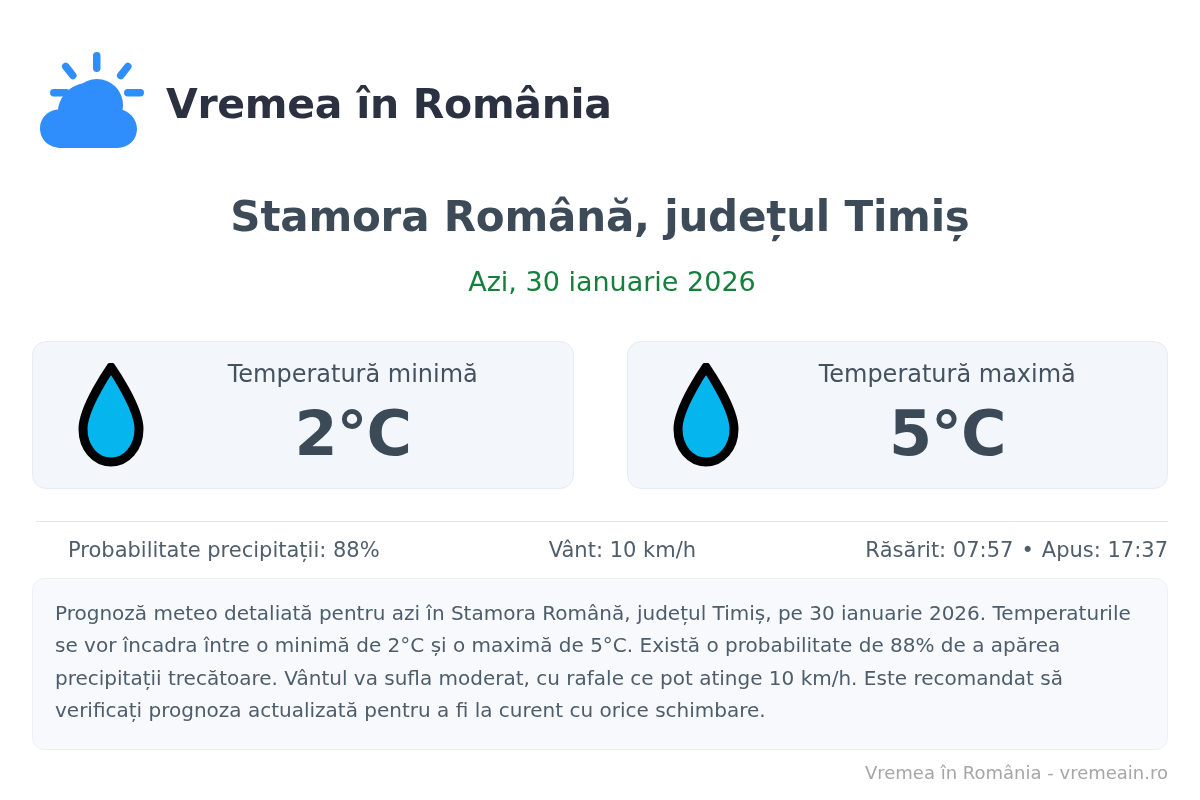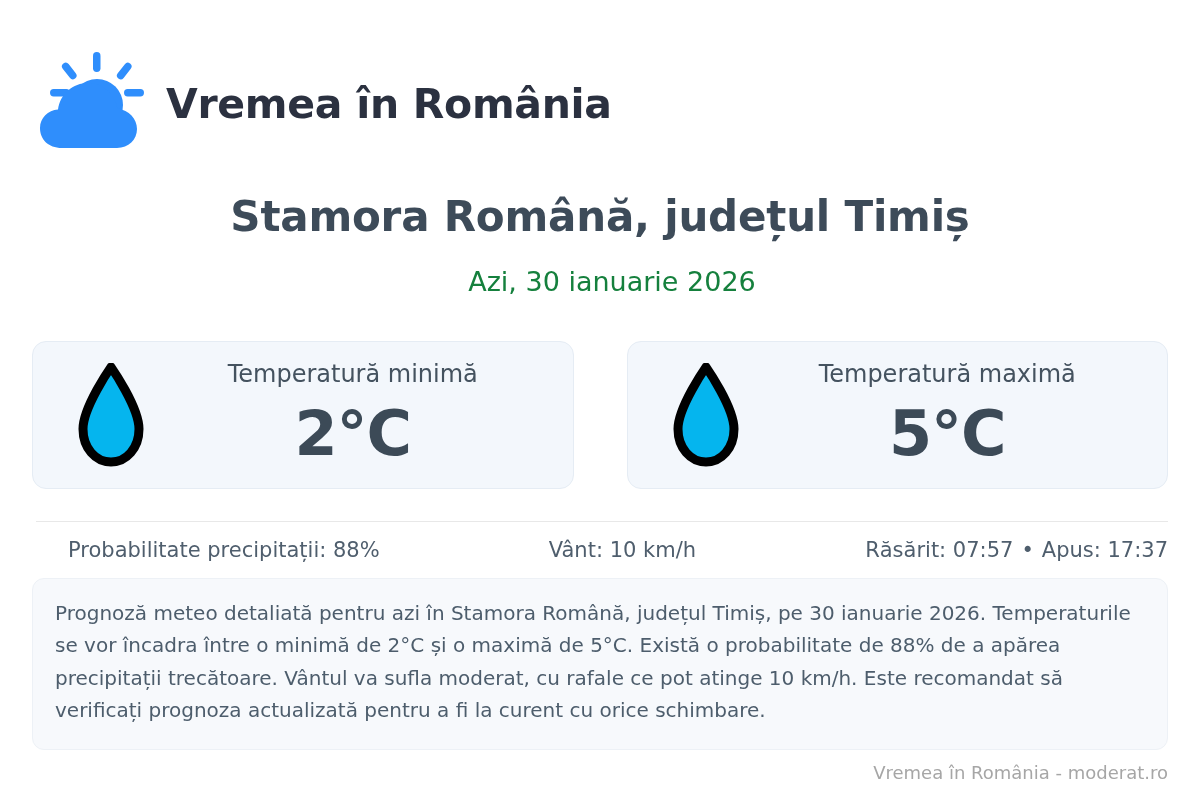--- a/index.html
+++ b/index.html
@@ -229,15 +229,15 @@
   <div class="stats">
     <div class="stat-precip">Probabilitate precipitații: 88%</div>
     <div class="stat-wind">Vânt: 10 km/h</div>
     <div class="stat-sun">
       <span>Răsărit: 07:57</span><span class="sun-sep">•</span><span>Apus: 17:37</span>
     </div>
   </div>
 
   <div class="description">Prognoză meteo detaliată pentru azi în Stamora Română, județul Timiș, pe 30 ianuarie 2026. Temperaturile se vor încadra între o minimă de 2°C și o maximă de 5°C. Există o probabilitate de 88% de a apărea precipitații trecătoare. Vântul va sufla moderat, cu rafale ce pot atinge 10 km/h. Este recomandat să verificați prognoza actualizată pentru a fi la curent cu orice schimbare.</div>
 
-  <div class="footer">Vremea în România - moderat.ro</div>
+  <div class="footer">Vremea în România - vremeain.ro</div>
 
 </div>
 
 </body></html>

